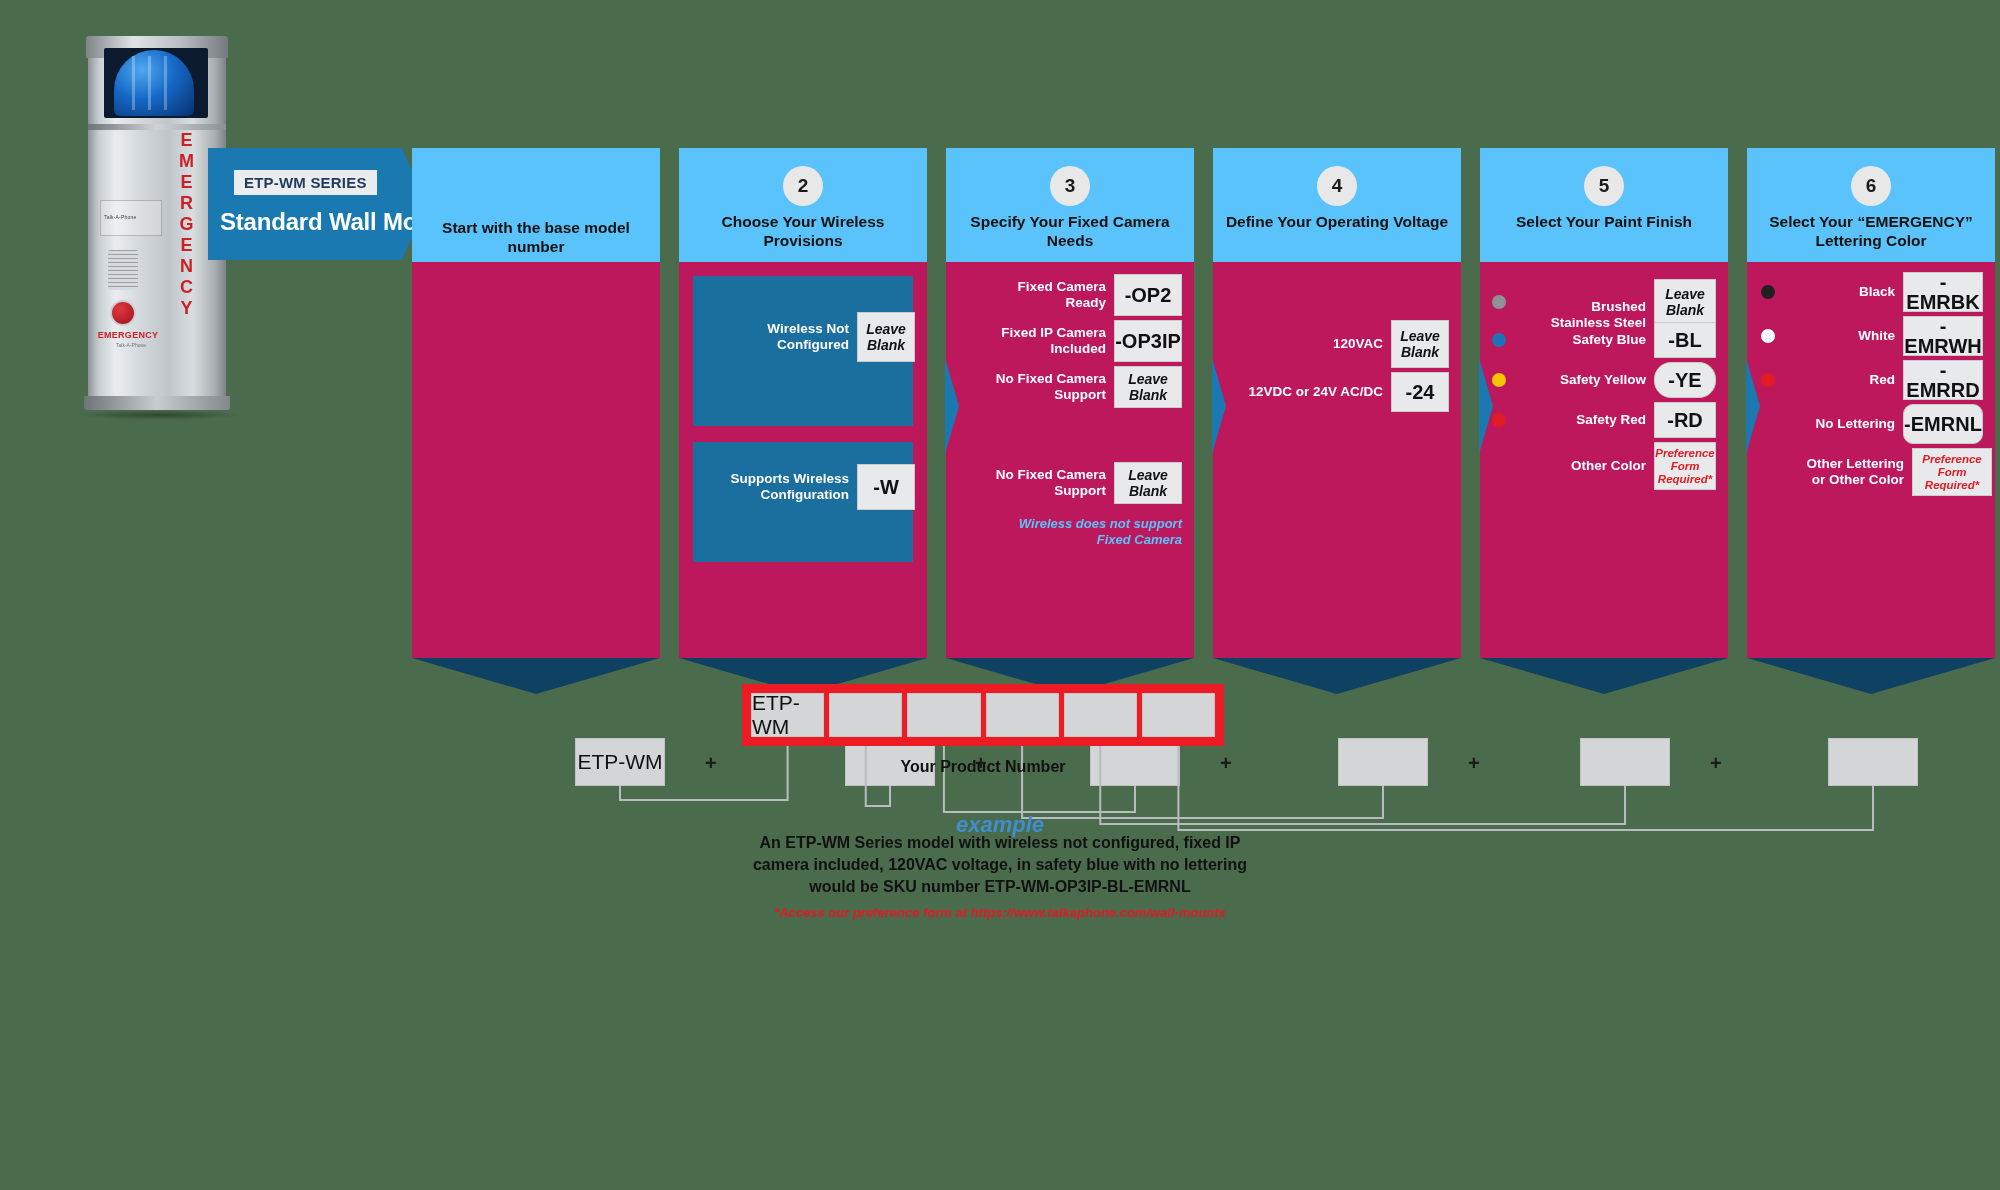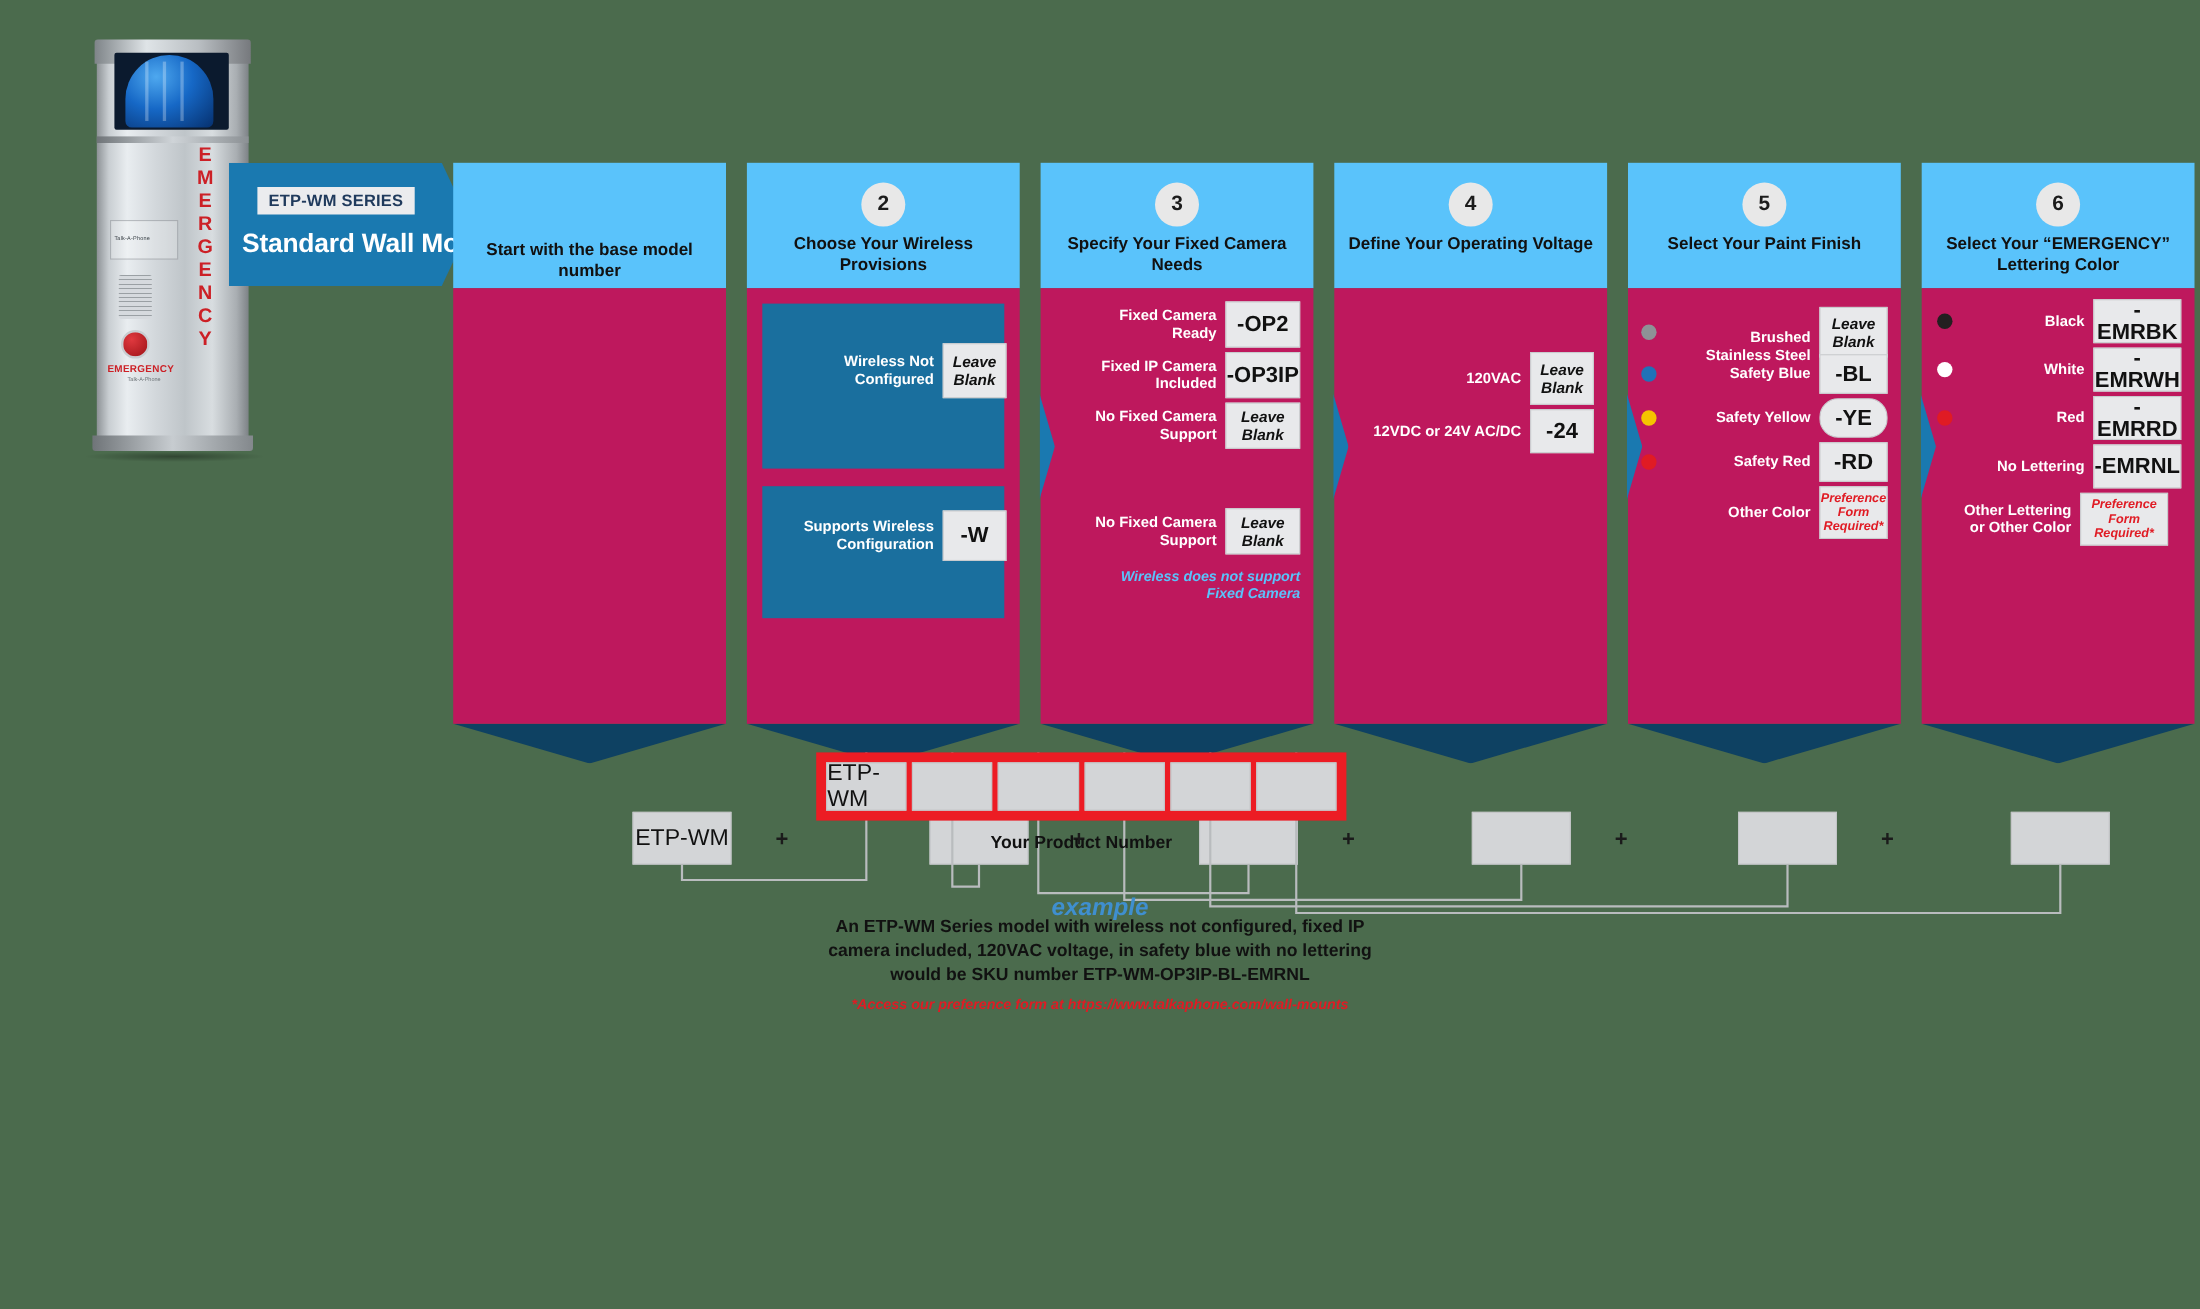--- a/index.html
+++ b/index.html
@@ -523,23 +523,23 @@
           <div class="opt-label" style="width: 110px;">White</div>
           <div class="code-box " style="width: 80px; height: 40px; text-align: center;">-EMRWH</div>
         </div>
         <div class="opt-row" style="top: 98px; right: 12px;">
           <span class="swatch" style="background: rgb(224, 27, 36);"></span>
           <div class="opt-label" style="width: 110px;">Red</div>
           <div class="code-box " style="width: 80px; height: 40px;">-EMRRD</div>
         </div>
         <div class="opt-row" style="top: 142px; right: 12px;">
           <div class="opt-label" style="width: 110px;">No Lettering</div>
-          <div class="code-box " style="width: 80px; height: 40px;">-EMRNL</div>
-        </div>
-        <div class="opt-row" style="top: 186px; right: 24px;">
+          <div class="code-box " style="width: 80px; height: 40px; border-radius: 10px;">-EMRNL</div>
+        </div>
+        <div class="opt-row" style="top: 186px; right: 3px;">
           <div class="opt-label" style="width: 110px;">Other Lettering
 or Other Color</div>
           <div class="code-box pref" style="width: 80px; height: 48px;">Preference
 Form
 Required*</div>
         </div>
       </div>
       <div class="col-tip" style="top: 510px;"></div>
     </div>
   </div>

